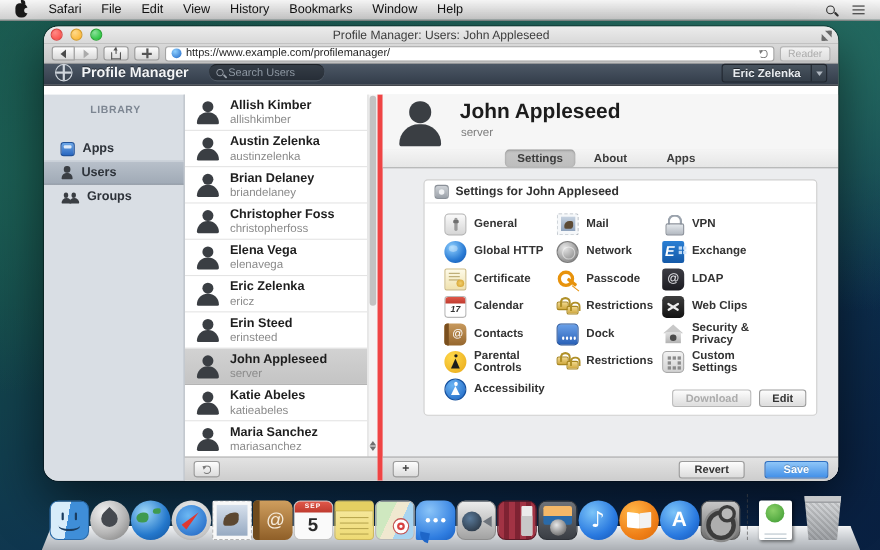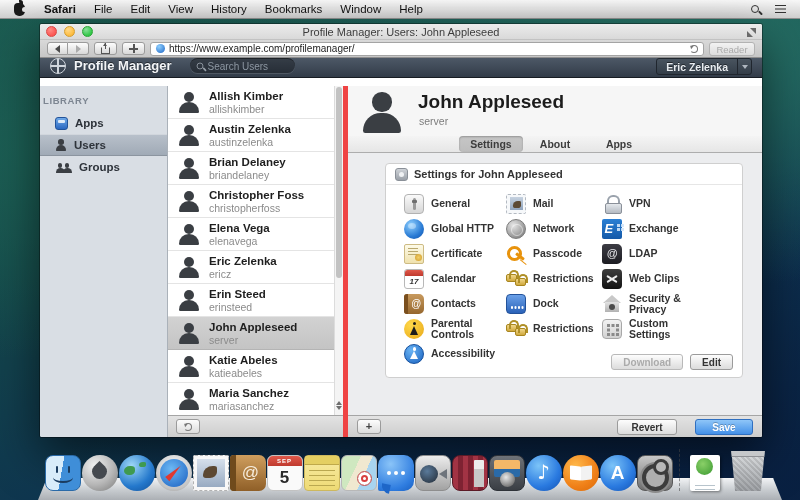--- a/index.html
+++ b/index.html
@@ -12,29 +12,29 @@
       linear-gradient(160deg,#1c5b50 0%,#14474a 35%,#0e3350 70%,#0a2440 100%);
   }
   
   .menubar { position:absolute; left:0; top:0; right:0; height:19px;
     background:linear-gradient(#f7f7f7,#cfcfcf); border-bottom:1px solid #8f8f8f;
     display:flex; align-items:center; padding:0 10px; font-size:11.5px; color:#111; }
   .apple { width:11px; height:13px; background:#1a1a1a; border-radius:4px 5px 5px 5px; position:relative; margin:0 10px 0 4px; }
   .apple::before { content:""; position:absolute; right:-2px; top:4px; width:5px; height:5px; background:#e2e2e2; border-radius:50%; }
   .apple::after { content:""; position:absolute; left:5px; top:-3px; width:4px; height:4px; background:#1a1a1a; border-radius:0 70% 0 70%; }
   .menu { padding:0 9px; line-height:19px; }
-  .m-bold { font-weight:bold;text-align:center; }
+  .m-bold { font-weight:normal;text-align:center; }
   .mb-right { margin-left:auto; display:flex; align-items:center; gap:16px; padding-right:4px; }
   .mag { width:8px; height:8px; border:1.6px solid #333; border-radius:50%; position:relative; display:inline-block; }
   .mag::after { content:""; position:absolute; left:6px; top:6px; width:5px; height:1.8px; background:#333; transform:rotate(45deg); border-radius:1px; }
   .nc { width:11px; height:9px; position:relative; display:inline-block; }
   .nc::before { content:""; position:absolute; left:0; top:0; width:11px; height:1.8px; background:#333; box-shadow:0 3.5px 0 #333, 0 7px 0 #333; }
   
   .window { position:absolute; left:40px; top:24px; width:722px; height:413px;
-    border-radius:2px; box-shadow:0 18px 45px rgba(0,0,0,.55), 0 0 0 1px rgba(0,0,0,.35);
+    border-radius:13px; box-shadow:0 18px 45px rgba(0,0,0,.55), 0 0 0 1px rgba(0,0,0,.35);
     background:#fff; overflow:hidden; }
   .titlebar { height:16px; background:linear-gradient(#ececec,#d9d9d9); border-bottom:1px solid #c2c2c2;
     display:flex; align-items:center; position:relative; padding:0 6px; }
   .tl { width:11px; height:11px; border-radius:50%; margin-right:7px; }
   .tl.red { background:radial-gradient(circle at 35% 30%,#ff8a85,#fc5753 70%); border:1px solid #d94745; }
   .tl.yel { background:radial-gradient(circle at 35% 30%,#ffd98a,#fdbc40 70%); border:1px solid #d49c2e; }
   .tl.grn { background:radial-gradient(circle at 35% 30%,#8ae09a,#33c748 70%); border:1px solid #2aa436; }
   .wtitle { position:absolute; left:0; right:0; text-align:center; font-size:11px; color:#3c3c3c; line-height:16px; }
   .fsbtn { position:absolute; right:6px; top:4px; width:9px; height:9px; }
   .fsbtn::before, .fsbtn::after { content:""; position:absolute; width:0; height:0; border:3.5px solid transparent; }
@@ -80,21 +80,21 @@
   .pmsearch input { flex:1; min-width:0; background:transparent; border:none; outline:none; color:#cfd4da; font-size:10px; font-family:Liberation Sans, sans-serif; }
   .pmsearch input::placeholder { color:#8d97a2; }
   .account { margin-left:auto; height:17px; background:linear-gradient(#49545f,#333d48); border:1px solid #20262e; border-radius:3px;
     display:flex; align-items:center; color:#e8ecf0; font-size:10.5px; font-weight:bold; text-shadow:0 -1px 0 rgba(0,0,0,.5); }
   .account .nm { padding:0 9px; }
   .account .chevbox { width:14px; align-self:stretch; border-left:1px solid #20262e; display:flex; align-items:center; justify-content:center; }
   .chev { width:0; height:0; border:3.5px solid transparent; border-top:4.5px solid #aeb6bf; margin-top:3px; }
   
   .pmbody { position:absolute; top:62px; bottom:0; left:0; right:0; display:flex; }
   .pmsidebar { width:128px; background:#d9dee4; border-right:1px solid #aab1b9; padding-top:9px; flex:none; }
-  .libhdr { font-size:9.5px; font-weight:bold; color:#7d8692; letter-spacing:.6px; padding-left:3px; margin-bottom:6px; }
+  .libhdr { font-size:9.5px; font-weight:bold; color:#7d8692; letter-spacing:.6px; padding-left:3px; margin-bottom:18px;text-align:center; }
   .sbitem { height:22px; display:flex; align-items:center; gap:7px; padding-left:15px; font-size:11.5px; font-weight:bold; color:#2e333a; }
   .sbitem.sel { background:linear-gradient(#b9c1cb,#9fa9b5); box-shadow:inset 0 1px 0 rgba(255,255,255,.35), inset 0 -1px 0 rgba(0,0,0,.12); }
   .sb-apps { width:13px; height:13px; border-radius:3px; background:linear-gradient(#6fa9e8,#2a67c0); border:1px solid #22539a; position:relative; flex:none; }
   .sb-apps::after { content:""; position:absolute; left:2px; top:2px; right:2px; height:3px; background:rgba(255,255,255,.8); border-radius:1px; }
   .sil { display:inline-block; width:2em; height:2em; position:relative; flex:none; }
   .sil::before { content:""; position:absolute; left:50%; top:.06em; width:.92em; height:.92em; margin-left:-.46em; border-radius:50%; background:#3a3e43; }
   .sil::after { content:""; position:absolute; left:50%; bottom:.02em; width:1.8em; height:.95em; margin-left:-.9em; border-radius:.9em .9em .12em .12em; background:#3a3e43; }
   .groups2 { position:relative; width:17px; height:12px; flex:none; }
   .groups2 .sil { position:absolute; bottom:0; }
   .groups2 .sil.g1 { left:0; } .groups2 .sil.g2 { left:7px; }

